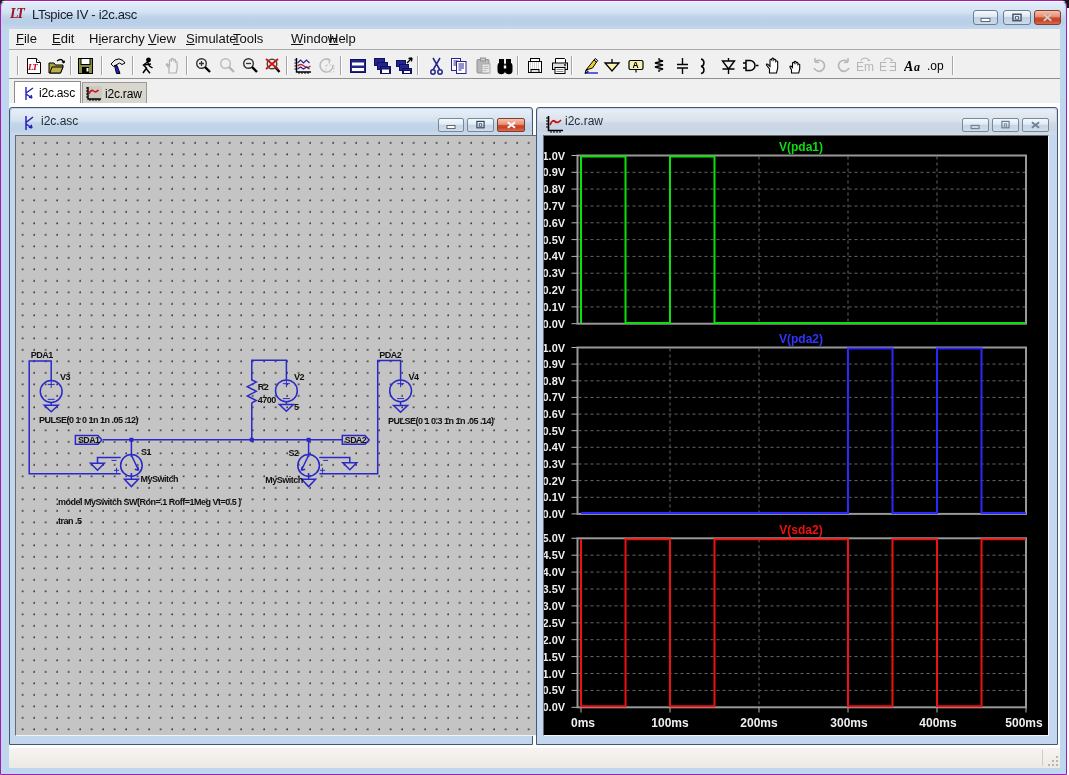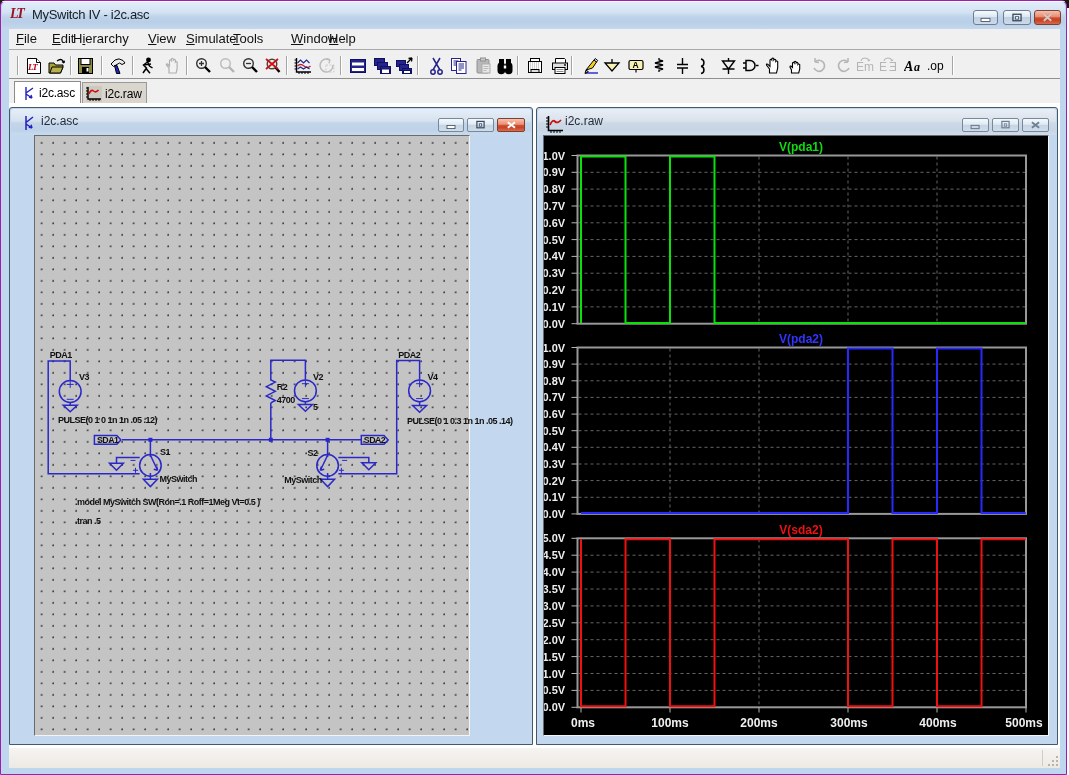--- a/index.html
+++ b/index.html
@@ -37,37 +37,37 @@
 .ctitle{position:absolute;left:1px;top:1px;right:1px;height:26px;border-radius:3px 3px 0 0;
   background:linear-gradient(#e7eff8, #d6e2ef 45%, #c3d5e9 55%, #bed2e8 80%, #c8daee)}
 .cbody{position:absolute;left:8px;top:27px;}
 .cbody{border:1px solid #6a6a6a;border-right-color:#f4f4f4;border-bottom-color:#f4f4f4}
 .ctext{position:absolute;top:6px;font-size:12px;color:#242e3a}
 .ccb{position:absolute;top:10px;height:14px;border-radius:2px;border:1px solid #778899}
 .ccb.std{background:linear-gradient(#f4f9fd, #dfe9f3 45%, #c5d3e3 50%, #d0dcea)}
 .ccb.cls{background:linear-gradient(#f6c3b1, #ea8d72 45%, #d05033 52%, #c64426 70%, #da6b4c);border-color:#7c4030}
 #sch{left:0px;top:4px;width:524px;height:638px}
 #raw{left:527px;top:4px;width:522px;height:638px}
-#schbody{left:24px;width:436px;height:601px;background:#c4c4c4;
+#schbody{left:5px;width:528px;height:601px;background:#c4c4c4;
   background-image:radial-gradient(circle at 1px 1px, #3a3a3a 0.65px, rgba(0,0,0,0) 0.8px);
   background-size:11.5px 11.5px;background-position:5.6px 5.8px}
 #rawbody{left:6px;width:506px;height:601px;background:#000}
 
 #status{position:absolute;left:8px;top:746px;width:1051px;height:21px;
   background:linear-gradient(#f6f4f1,#edeae4);border-top:1px solid #fff}
 #status .sep{position:absolute;left:1033px;top:2px;width:1px;height:16px;background:#d0cdc7}
 </style></head>
 <body>
 <div id="cornL" style="position:absolute;left:0;top:0;width:10px;height:8px;background:#211d19"></div>
 <div id="cornR" style="position:absolute;left:1057px;top:0;width:12px;height:8px;background:#151a14"></div>
 <div id="win">
   <div id="titlebar">
     <div class="hl"></div>
     <div id="lt-logo">LT</div>
-    <div id="title-text">MySwitch IV - i2c.asc</div>
+    <div id="title-text">LTspice IV - i2c.asc</div>
     <div class="capbtn std" style="left:971px;width:25px">
       <svg class="glyph" viewBox="0 0 25 16">
           <rect x="7" y="9" width="11" height="4" fill="#fff" stroke="#39485c"></rect>
         </svg>
     </div>
     <div class="capbtn std" style="left:1001px;width:28px">
       <svg class="glyph" viewBox="0 0 28 16">
           <rect x="9" y="4" width="10" height="8" fill="none" stroke="#39485c" stroke-width="1.6"></rect>
           <rect x="12" y="7" width="4" height="3" fill="#fff" stroke="#39485c"></rect>
         </svg>
@@ -75,21 +75,21 @@
     <div class="capbtn cls" style="left:1032px;width:27px">
       <svg class="glyph" viewBox="0 0 27 16">
           <path d="M9 4 L18 12 M18 4 L9 12" stroke="#fff" stroke-width="2.6"></path>
           <path d="M9 4 L18 12 M18 4 L9 12" stroke="#5a2418" stroke-width="3.6" opacity="0.25"></path>
         </svg>
     </div>
   </div>
   <div id="menubar">
     <span style="left:7px"><u>F</u>ile</span>
     <span style="left:43px"><u>E</u>dit</span>
-    <span style="left:64px">H<u>i</u>erarchy</span>
+    <span style="left:80px">H<u>i</u>erarchy</span>
     <span style="left:139px"><u>V</u>iew</span>
     <span style="left:177px"><u>S</u>imulate</span>
     <span style="left:224px"><u>T</u>ools</span>
     <span style="left:282px"><u>W</u>indow</span>
     <span style="left:320px"><u>H</u>elp</span>
   </div>
   <div id="toolbar">
     <div class="tsep" style="left:8px"></div>
     <div class="tsep" style="left:61px"></div>
     <div class="tsep" style="left:92px"></div>

